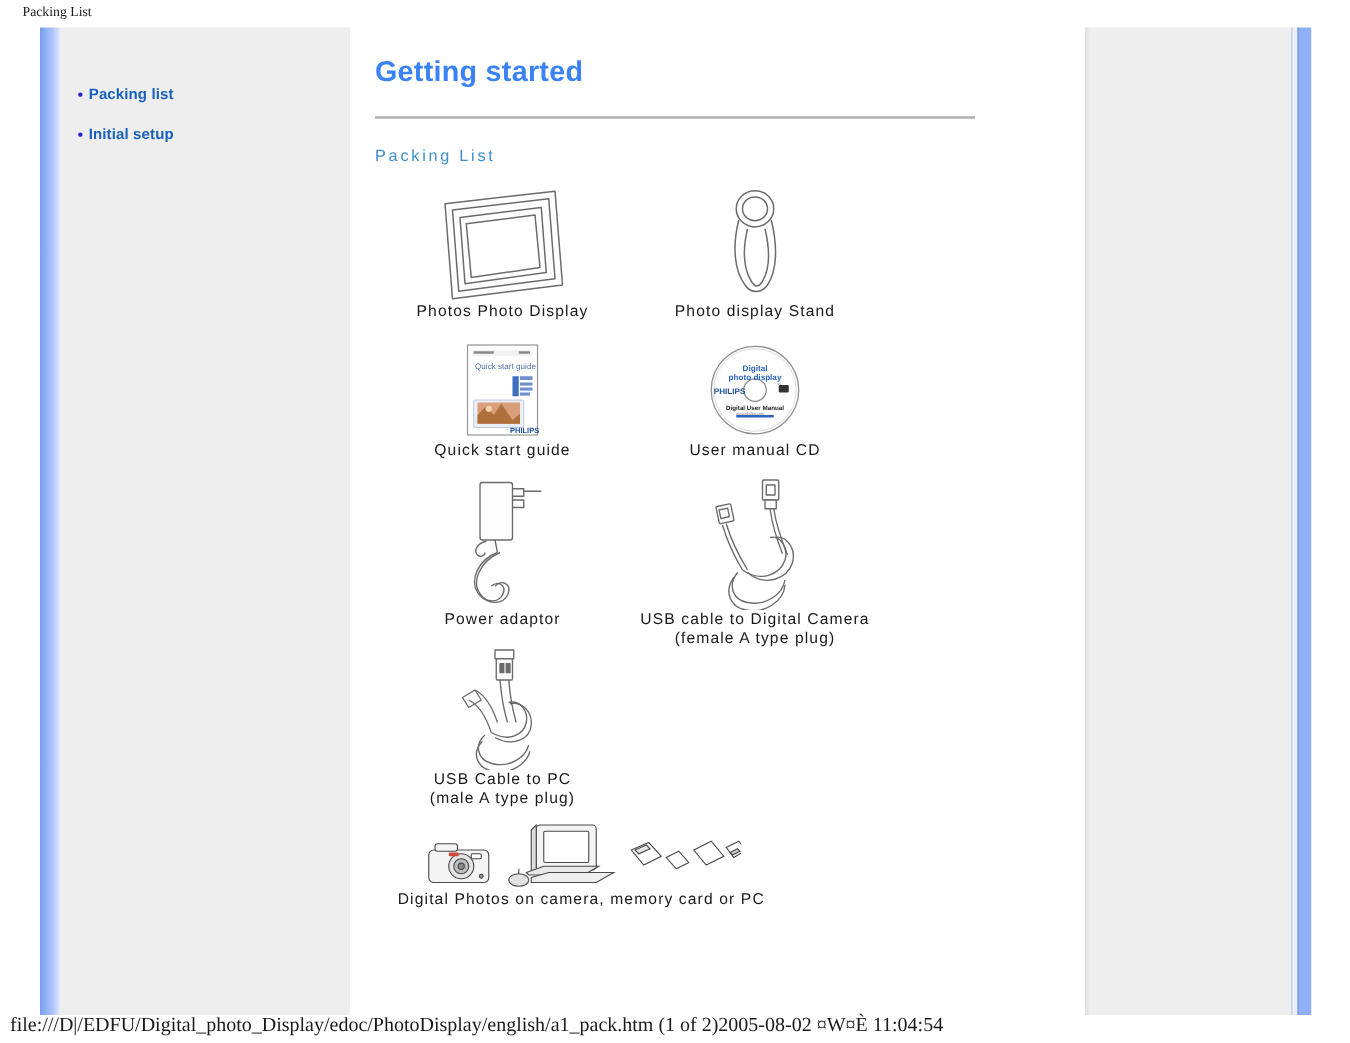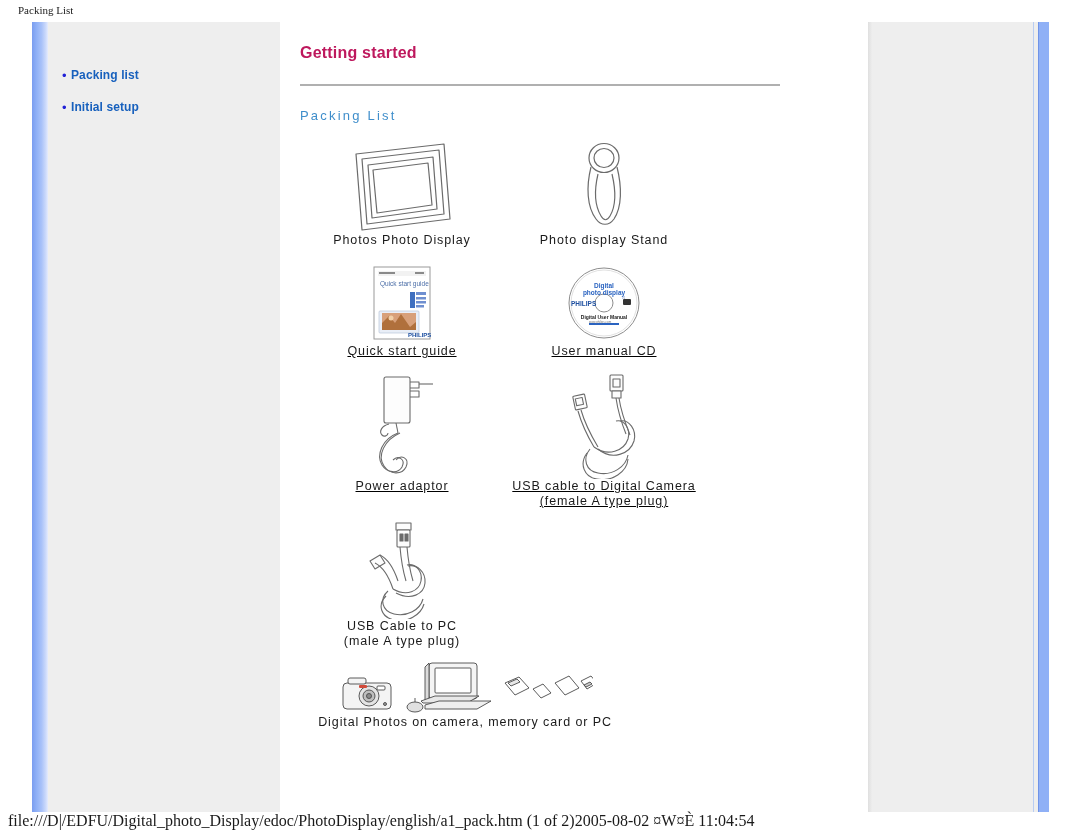--- a/index.html
+++ b/index.html
@@ -86,21 +86,21 @@
     text-align:left;
   }
   .menu-label{
     font-size:12px;font-weight:bold;color:#1760bd;
     line-height:15px;letter-spacing:.1px;
   }
 
   
   .content{position:absolute;left:20px;top:22px;width:500px;}
   .h1{
-    font-size:16px;font-weight:bold;color:#be185d;
+    font-size:23px;font-weight:bold;color:#3b82f6;
     letter-spacing:.2px;margin:0 0 22px 0;
   }
   .rule{
     height:0;border:0;border-top:2px solid #b0b0b0;
     width:480px;margin:0 0 22px 0;
   }
   .h2{
     font-size:13px;color:#3f8ecb;letter-spacing:2.2px;
     margin:0 0 18px 0;font-weight:normal;
   }
@@ -178,21 +178,21 @@
                 <path d="M17 26 C12 46 13 66 22 78 C27 85 35 85 40 78 C48 66 48 46 43 26"></path>
                 <path d="M24 33 C20 50 21 65 27 75 C30 80 33 80 36 75 C42 65 42 50 38 33"></path>
               </g>
             </svg>
           </div>
           <div class="cap">Photo display Stand</div>
         </div>
 
       </div>
 
-      <div class="row" style="margin-bottom:14px;text-decoration:underline;">
+      <div class="row" style="margin-bottom:14px;">
 
         <div class="cell" style="width:204px;">
           <div class="art" style="height:78px;">
             <svg width="62" height="74" viewBox="0 0 62 74">
               <rect x="3" y="1" width="56" height="72" fill="#ffffff" stroke="#9a9a9a" stroke-width="1"></rect>
               <rect x="7" y="5" width="48" height="5" fill="#f2f2f2"></rect>
               <rect x="8" y="6" width="16" height="2" fill="#8a8a8a"></rect>
               <rect x="44" y="6" width="9" height="2" fill="#8a8a8a"></rect>
               <text x="9" y="20" font-family="Liberation Sans, sans-serif" font-size="6.5" fill="#4d6fa8">Quick start guide</text>
               <rect x="39" y="26" width="5" height="16" fill="#3f6fc0"></rect>
@@ -224,21 +224,21 @@
               <text x="39" y="53" text-anchor="middle" font-family="Liberation Sans, sans-serif" font-size="5" font-weight="bold" fill="#222222">Digital User Manual</text>
               <rect x="24" y="57" width="30" height="2" fill="#2a63c0"></rect>
               <text x="24" y="57" font-family="Liberation Sans, sans-serif" font-size="3" fill="#777777">www.philips.com</text>
             </svg>
           </div>
           <div class="cap" style="margin-top:4px;">User manual CD</div>
         </div>
 
       </div>
 
-      <div class="row" style="margin-bottom:12px;text-decoration:underline;">
+      <div class="row" style="">
 
         <div class="cell" style="width:204px;">
           <div class="art" style="height:106px;">
             <svg width="96" height="106" viewBox="0 0 96 106">
               <g fill="none" stroke="#6b6b6b" stroke-width="1.1" stroke-linejoin="round">
                 <rect x="30" y="4" width="26" height="46" rx="2" fill="#fdfdfd"></rect>
                 <path d="M56 9 h9 v6 h-9"></path>
                 <path d="M65 11 h14"></path>
                 <path d="M56 18 h9 v6 h-9"></path>
                 <path d="M42 50 l2 10"></path>

